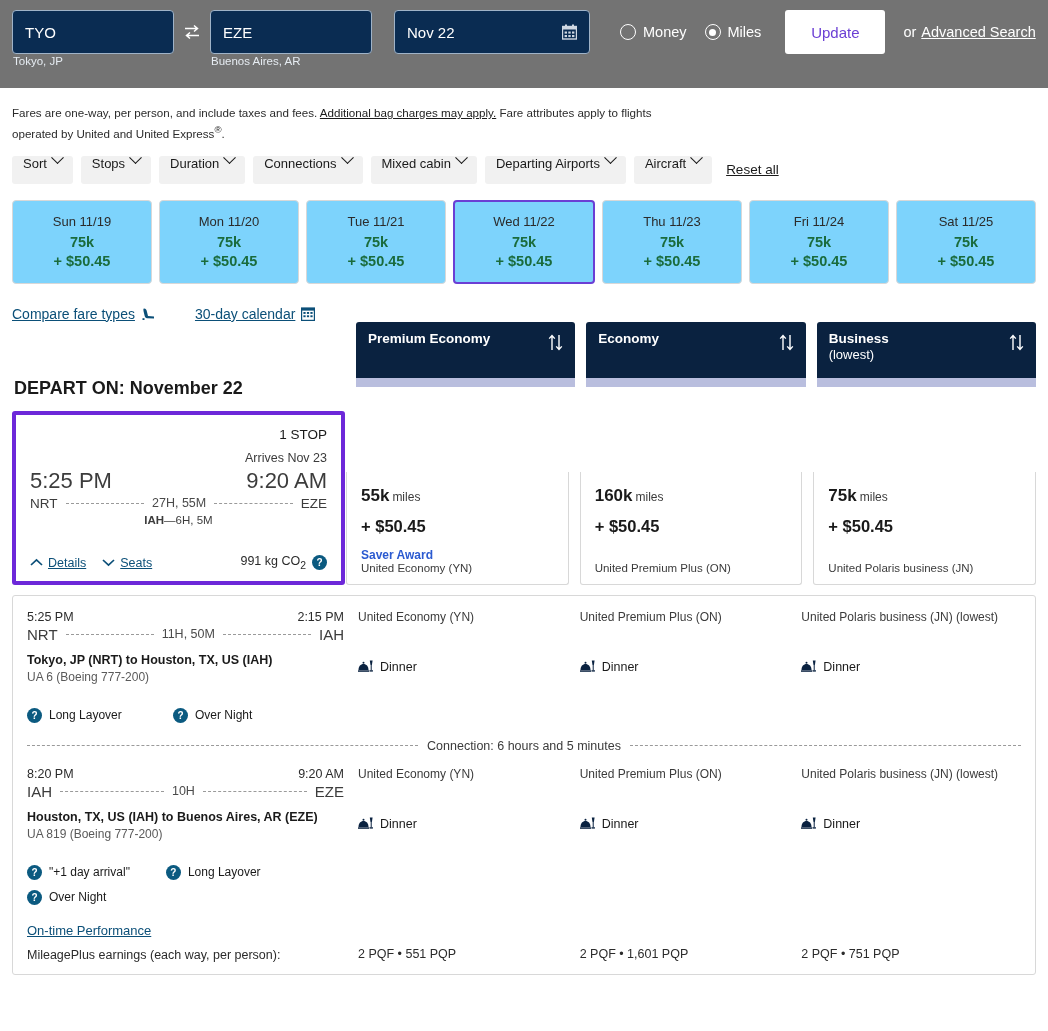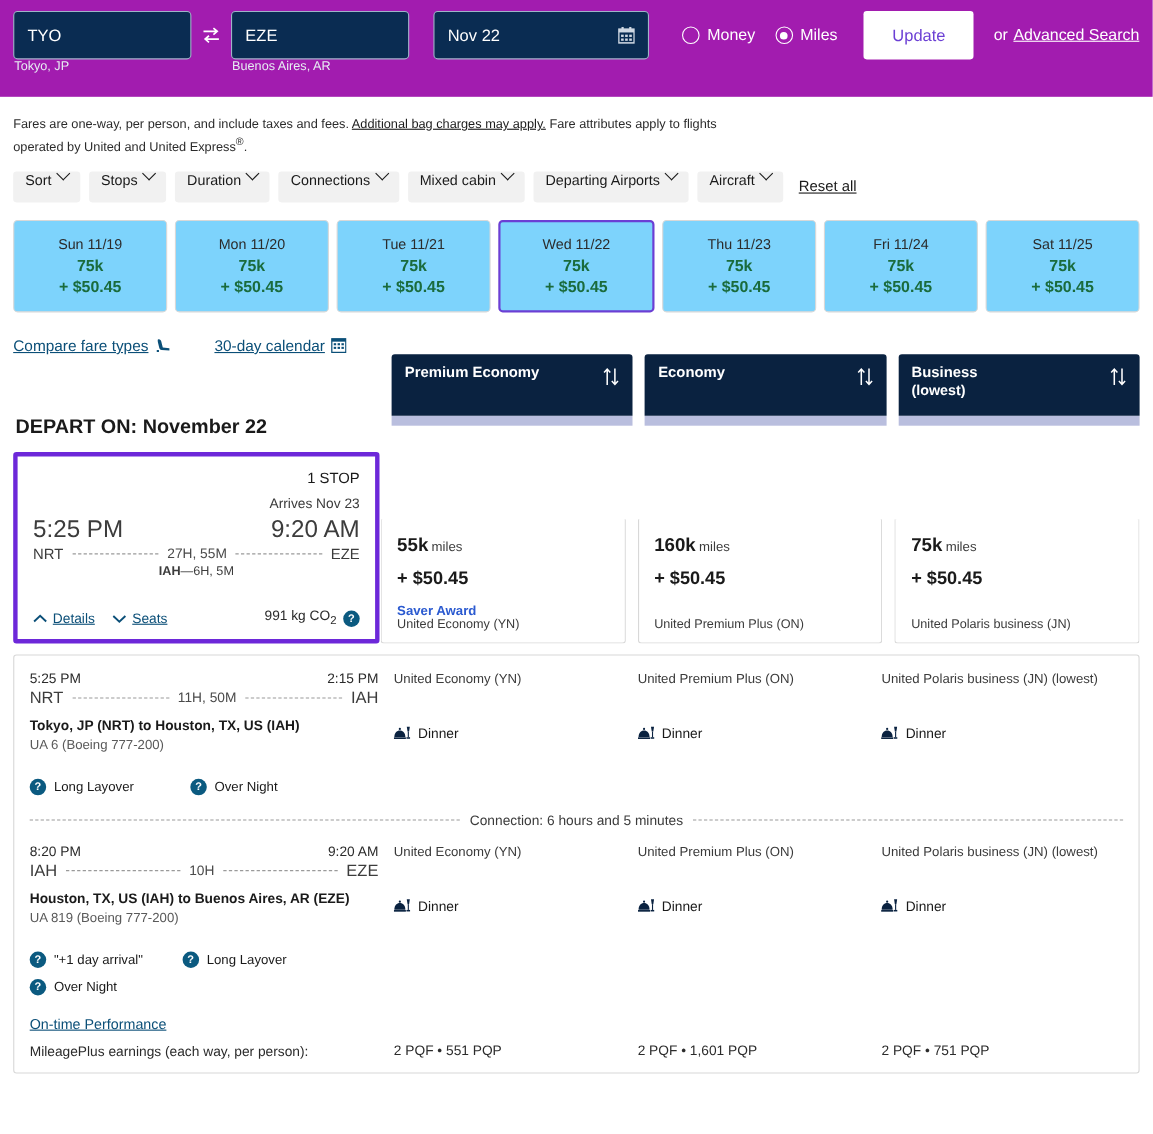--- a/index.html
+++ b/index.html
@@ -7,21 +7,21 @@
   body {
     width:1048px; height:1031px;
     font-family:"Liberation Sans", sans-serif;
     background:#ffffff;
     color:#1a1a1a;
     overflow:hidden;
   }
 
   
   .search-bar {
-    background:#a21caf;
+    background:#737373;
     height:88px;
     padding:10px 12px 0 12px;
     display:flex;
     align-items:flex-start;
     position:relative;
   }
   .field-group { position:relative; }
   .field {
     background:#0a2c52;
     border:1px solid #9fb3c8;
@@ -154,21 +154,21 @@
     background:#0a2240;
     border-radius:3px 3px 0 0;
     height:56px;
     padding:9px 12px;
     color:#ffffff;
     display:flex; justify-content:space-between; align-items:flex-start;
     cursor:pointer;
     position:relative;
   }
   .cabin-head-title { font-size:13.5px; font-weight:bold; line-height:16px; }
-  .cabin-head-sub { font-size:13px; font-weight:bold; line-height:16px; }
+  .cabin-head-sub { font-size:13px; font-weight:normal; line-height:16px; }
   .sortarrow { color:#ffffff; flex-shrink:0; margin-top:2px; }
   .lav-bar { height:9px; background:#b9bede; }
 
   .row-main { display:flex; gap:1px; margin-top:44px; align-items:flex-end; }
 
   .flight-col { width:333px; flex-shrink:0; }
   .depart-title { font-size:18px; font-weight:bold; color:#1a1a1a; margin:0 0 12px 2px; }
   .flight-card {
     border:4px solid #6d28d9;
     border-radius:3px;

